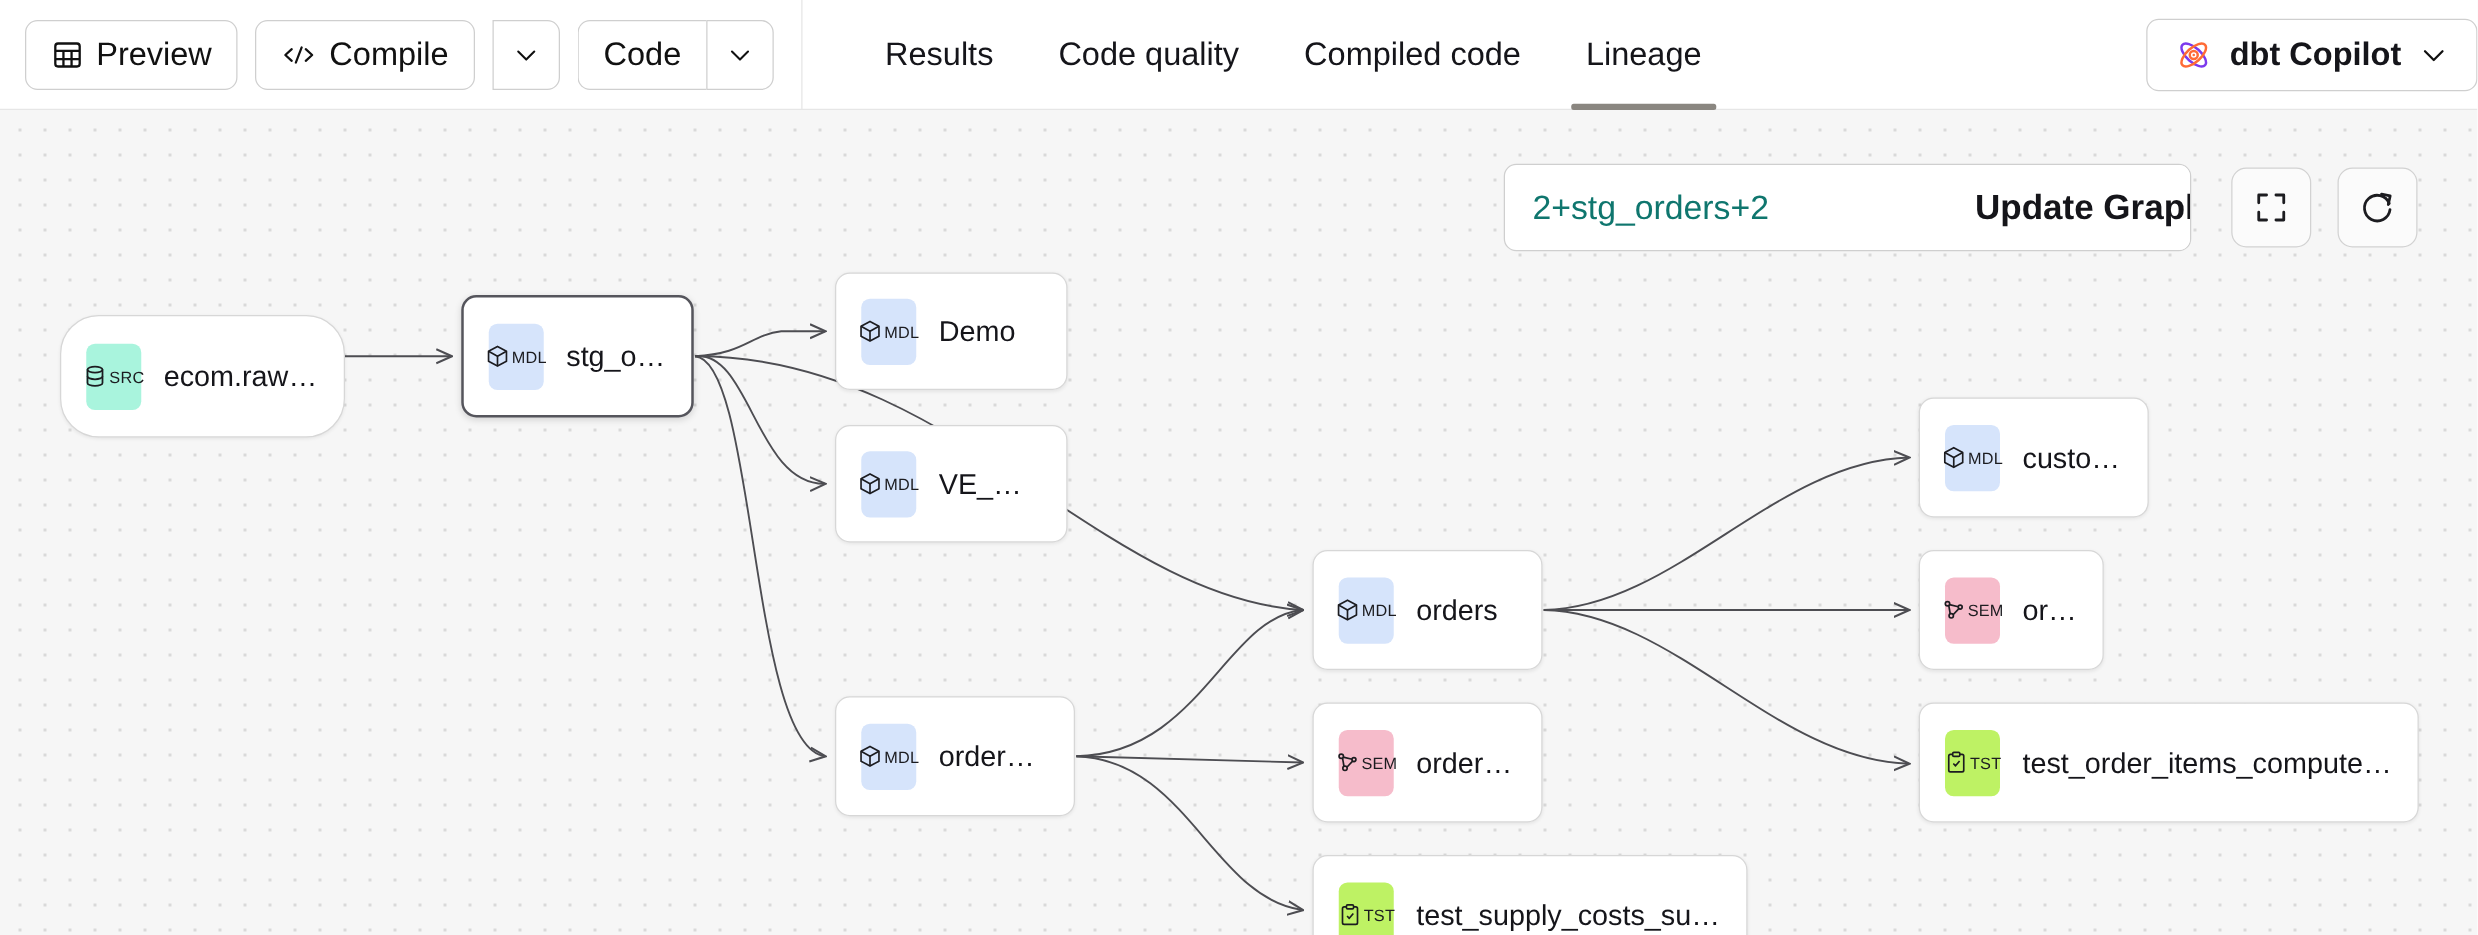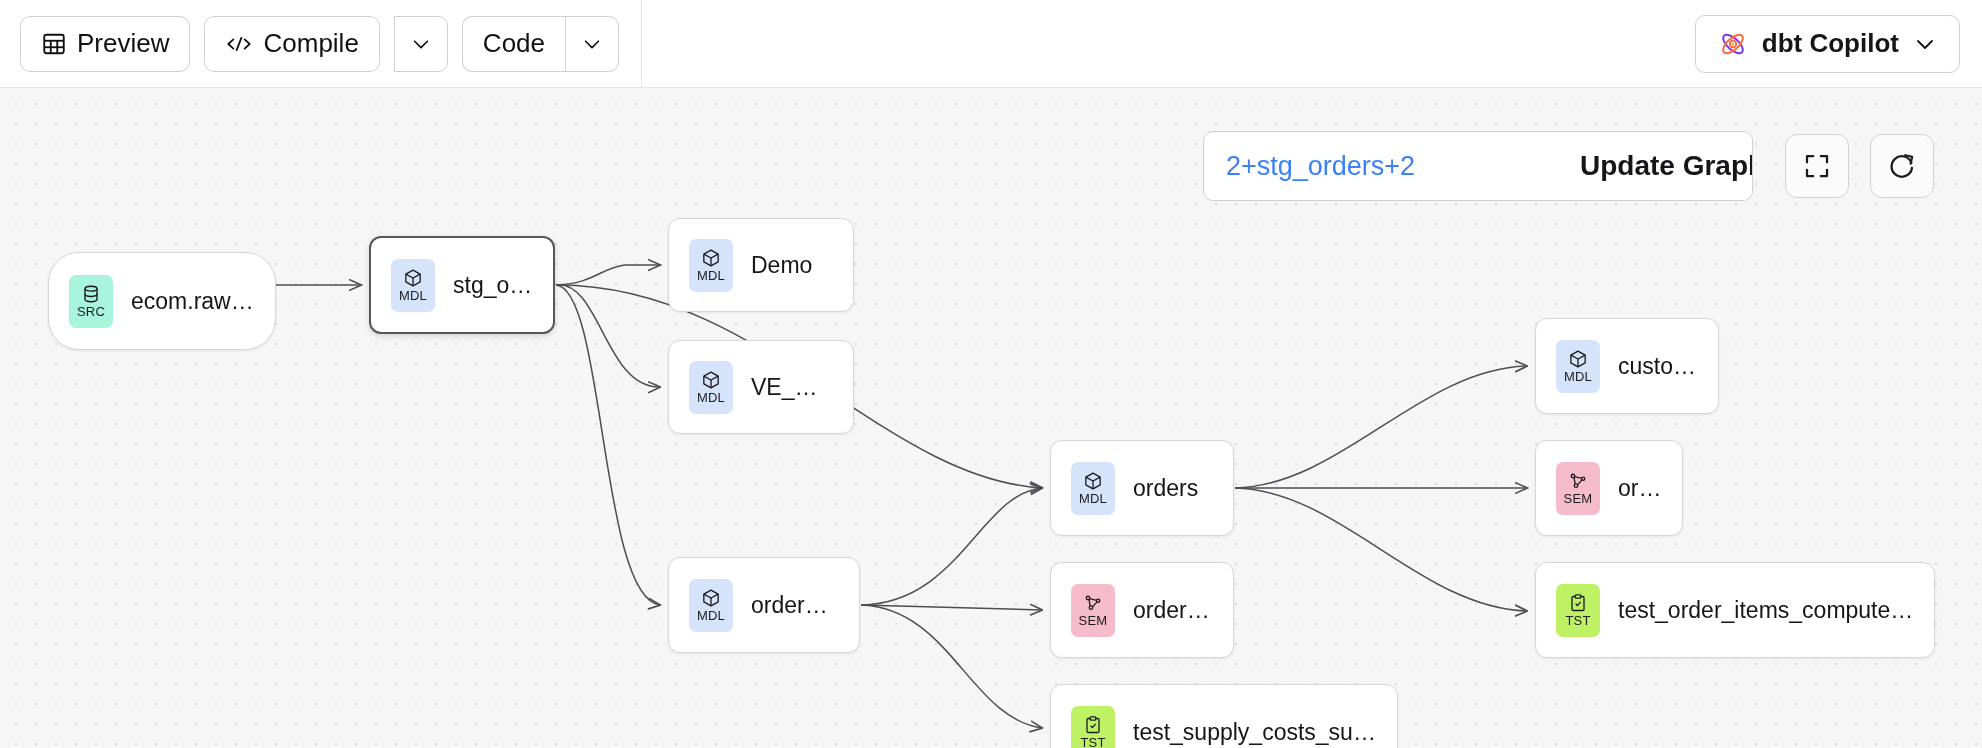--- a/index.html
+++ b/index.html
@@ -58,21 +58,21 @@
     height: 88px; display: flex; align-items: center;
     padding: 0 26px;
     font-size: 26px; color: #15151a; white-space: nowrap;
     cursor: pointer;
   }
   .tab.active::after {
     content: ""; position: absolute; left: 14px; right: 14px; bottom: 0;
     height: 5px; background: #8a8680; border-radius: 2px;
   }
 
-  .copilot-wrap { margin-left: auto; padding-right: 22px; }
+  .copilot-wrap { margin-left: auto; }
   .copilot-btn {
     display: flex; align-items: center; gap: 14px;
     height: 58px; padding: 0 22px;
     border: 1px solid #cfcfcf; border-radius: 10px;
     background: #fff; cursor: pointer;
     font-size: 26px; font-weight: 700; color: #15151a;
     white-space: nowrap;
   }
 
   
@@ -98,21 +98,21 @@
     padding: 0 20px;
     overflow: hidden;
   }
   .node.selected {
     border: 2px solid #55555c;
     box-shadow: 0 2px 6px rgba(0,0,0,0.14);
   }
   .badge {
     width: 44px; height: 53px; flex: 0 0 auto;
     border-radius: 7px;
-    display: flex; flex-direction: column;
+    display: flex; flex-direction: row;
     align-items: center; justify-content: center;
     gap: 1px;
   }
   .badge .bi { display: block; line-height: 0; }
   .badge .bl {
     font-size: 13px; font-weight: 500; letter-spacing: 0.2px;
     color: #1c1c20; line-height: 1;
   }
   .badge.mdl { background: #d6e4fb; }
   .badge.src { background: #a9f4dd; }
@@ -129,21 +129,21 @@
   .ctrl-group {
     position: absolute;
     display: flex; align-items: stretch;
     border: 1px solid #cfcfcf; border-radius: 10px;
     background: #ffffff; overflow: hidden;
   }
   .ctrl-input {
     width: 350px; height: 100%;
     border: none; outline: none; background: transparent;
     font-family: "Liberation Sans", sans-serif;
-    font-size: 27px; color: #3b82f6;
+    font-size: 27px; color: #0f766e;
     padding: 0 22px;
   }
   .ctrl-sep { width: 1px; background: #dcdcdc; }
   .ctrl-update {
     display: flex; align-items: center; justify-content: center;
     padding: 0 26px;
     font-size: 28px; font-weight: 700; color: #15151a;
     background: #ffffff; cursor: pointer; white-space: nowrap;
   }
   .icon-btn {
@@ -207,20 +207,34 @@
             <svg width="22" height="22" viewBox="0 0 24 24" fill="none" stroke="#111" stroke-width="1.8" stroke-linecap="round" stroke-linejoin="round">
               <polyline points="5,9 12,16 19,9"></polyline>
             </svg>
           </span>
         </button>
       </div>
     </div>
 
     <div class="hdr-divider"></div>
 
+    <div class="tabs">
+      <div class="tab">
+        <span>Results</span>
+      </div>
+      <div class="tab">
+        <span>Code quality</span>
+      </div>
+      <div class="tab">
+        <span>Compiled code</span>
+      </div>
+      <div class="tab active">
+        <span>Lineage</span>
+      </div>
+    </div>
 
     <div class="copilot-wrap">
       <button class="copilot-btn">
         <span class="ico">
           <svg width="30" height="30" viewBox="0 0 32 32" fill="none" stroke-width="2.1" stroke-linecap="round">
             <ellipse cx="16" cy="16" rx="13" ry="6" transform="rotate(42 16 16)" stroke="#7c3aed"></ellipse>
             <ellipse cx="16" cy="16" rx="13" ry="6" transform="rotate(-42 16 16)" stroke="#ff6b35"></ellipse>
             <circle cx="16" cy="16" r="3.4" stroke="#ff6b35"></circle>
             <circle cx="16" cy="16" r="1.1" fill="#ff6b35" stroke="none"></circle>
           </svg>

